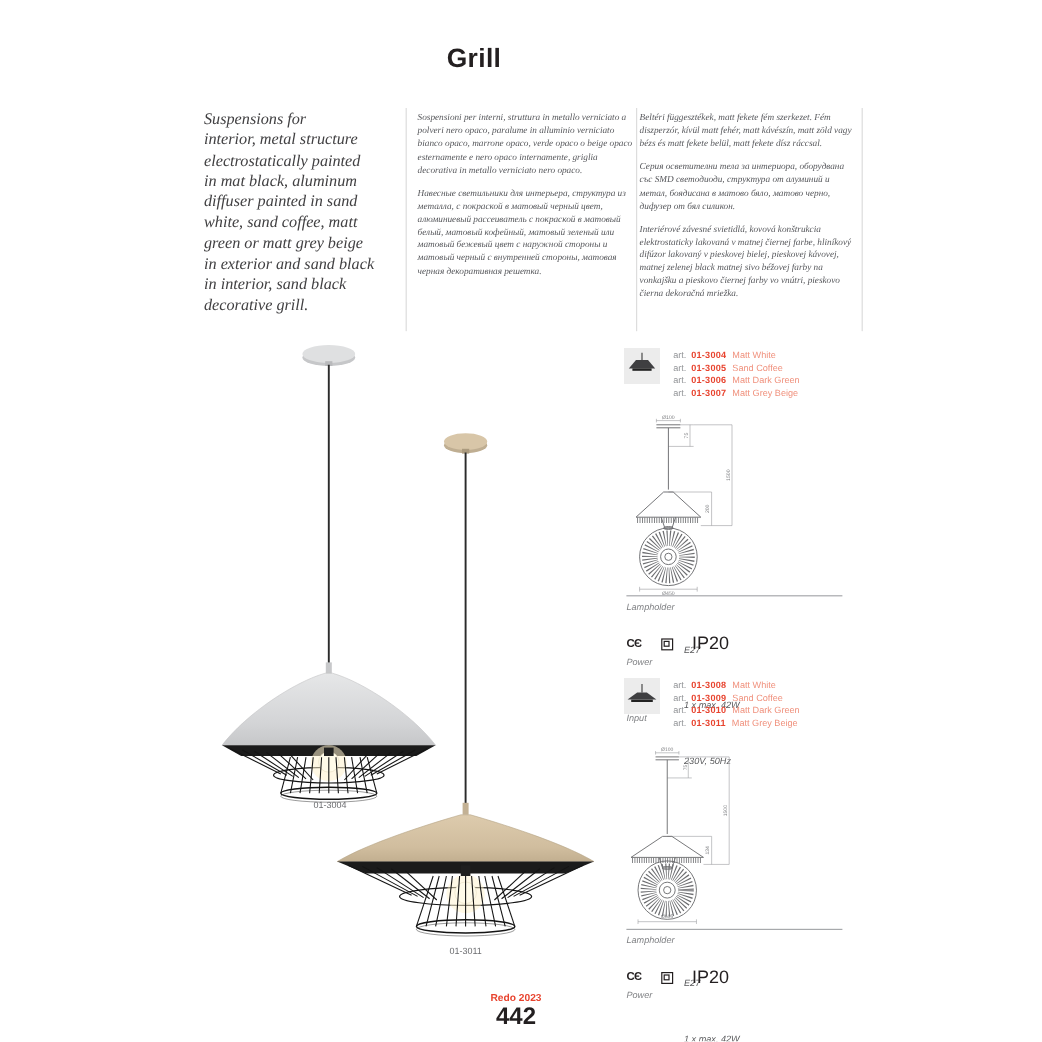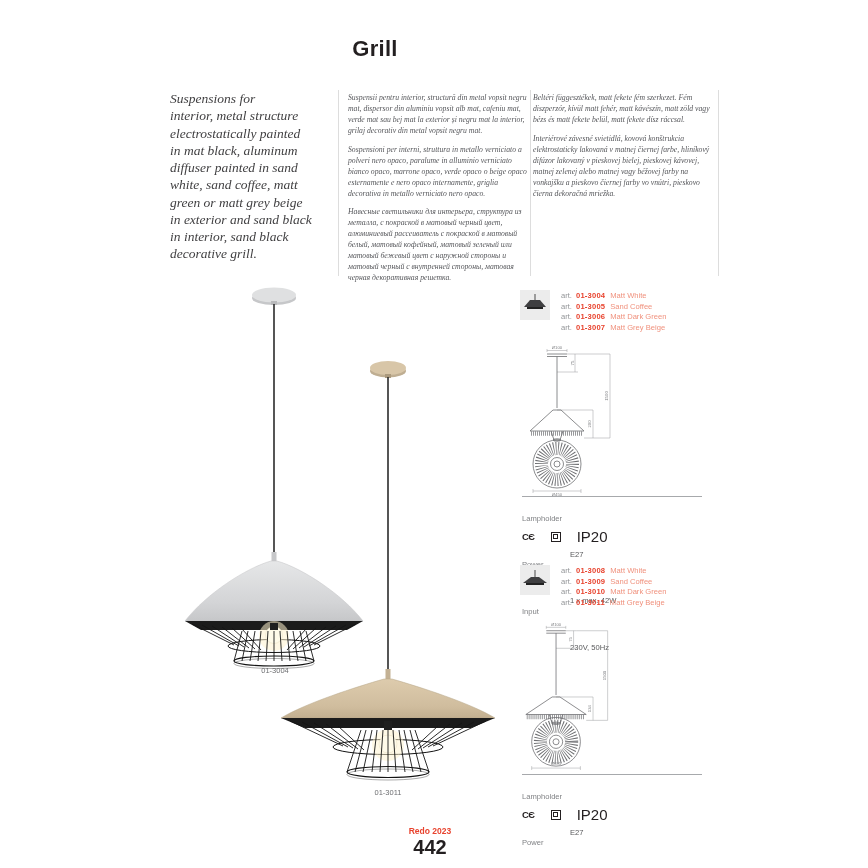--- a/index.html
+++ b/index.html
@@ -1,20 +1,20 @@
 <!DOCTYPE html>
 <html><head>
 <meta charset="utf-8">
 <style>
   html,body{margin:0;padding:0;background:#ffffff;}
   body{width:868px;height:868px;font-family:"Liberation Sans",sans-serif;}
   .page{position:relative;width:868px;height:868px;background:#fff;overflow:hidden;}
 
   .title{position:absolute;left:0;top:36px;width:750px;text-align:center;
-         font-size:22px;font-weight:bold;color:#231f20;letter-spacing:.3px;}
+         font-size:22px;font-weight:bold;color:#231f20;letter-spacing:.3px;padding-left:20px;}
 
   .col-en{position:absolute;left:170px;top:90px;width:155px;
           font-family:"Liberation Serif",serif;font-style:italic;
           font-size:13.5px;line-height:1.28;color:#414042;white-space:pre-line;}
   .col-sm{position:absolute;top:93px;width:180px;
           font-family:"Liberation Serif",serif;font-style:italic;
           font-size:7.7px;line-height:1.42;color:#55565a;}
   .col-sm p{margin:0 0 8px 0;}
   .col-mid{left:348px;}
   .col-right{left:533px;}
@@ -26,21 +26,21 @@
   .product-block{position:absolute;left:520px;width:186px;}
   .thumb{position:absolute;left:0;top:0;width:30px;height:30px;background:#ececec;}
   .art-rows{position:absolute;left:41px;top:1px;font-size:7.6px;line-height:10.6px;white-space:nowrap;}
   .art-prefix{color:#939598;margin-right:4px;}
   .art-code{color:#e8432e;font-weight:bold;margin-right:5px;letter-spacing:.2px;}
   .art-finish{color:#f0917d;}
 
   .tech{position:absolute;left:0;}
   .tech text{font-family:"Liberation Sans",sans-serif;font-size:4.3px;fill:#808285;font-style:normal;}
 
-  .spec{position:absolute;left:2px;width:180px;border-top:1px solid #a7a9ac;padding-top:17px;}
+  .spec{position:absolute;left:2px;width:180px;border-top:1px solid #a7a9ac;padding-top:4px;font-style:italic;}
   .spec-row{display:flex;font-size:7.6px;line-height:10.4px;}
   .spec-label{width:48px;color:#808285;}
   .spec-value{color:#58595b;margin-top:36px;}
 
   .certs{position:absolute;left:2px;display:flex;align-items:center;gap:16px;}
   .ce{font-size:9.5px;font-weight:bold;color:#231f20;letter-spacing:-.5px;}
   .cl2{width:8px;height:8px;border:1.2px solid #231f20;display:inline-flex;align-items:center;justify-content:center;}
   .cl2 i{width:3px;height:3px;border:1px solid #231f20;display:block;}
   .ip{font-size:15px;font-weight:normal;color:#231f20;}
 
@@ -65,28 +65,28 @@
 green or matt grey beige
 in exterior and sand black
 in interior, sand black
 decorative grill.</div>
 
   <div class="vline" style="left:338px;"></div>
   <div class="vline" style="left:530px;"></div>
   <div class="vline" style="left:718px;"></div>
 
   <div class="col-sm col-mid">
-    <p>Suspensii pentru interior, structură din metal vopsit negru mat, dispersor din aluminiu vopsit alb mat, cafeniu mat, verde mat sau bej mat la exterior și negru mat la interior, grilaj decorativ din metal vopsit negru mat.</p>
     <p>Sospensioni per interni, struttura in metallo verniciato a polveri nero opaco, paralume in alluminio verniciato bianco opaco, marrone opaco, verde opaco o beige opaco esternamente e nero opaco internamente, griglia decorativa in metallo verniciato nero opaco.</p>
     <p>Навесные светильники для интерьера, структура из металла, с покраской в матовый черный цвет, алюминиевый рассеиватель с покраской в матовый белый, матовый кофейный, матовый зеленый или матовый бежевый цвет с наружной стороны и матовый черный с внутренней стороны, матовая черная декоративная решетка.</p>
   </div>
 
   <div class="col-sm col-right">
     <p>Beltéri függesztékek, matt fekete fém szerkezet. Fém diszperzór, kívül matt fehér, matt kávészín, matt zöld vagy bézs és matt fekete belül, matt fekete dísz ráccsal.</p>
-    <p>Interiérové závesné svietidlá, kovová konštrukcia elektrostaticky lakovaná v matnej čiernej farbe, hliníkový difúzor lakovaný v pieskovej bielej, pieskovej kávovej, matnej zelenej alebo matnej vagy béžovej farby na vonkajšku a pieskovo čiernej farby vo vnútri, pieskovo čierna dekoračná mriežka.</p>
+    <p>Серия осветителни тела за интериора, оборудвана със SMD светодиоди, структура от алуминий и метал, боядисана в матово бяло, матово черно, дифузер от бял силикон.</p>
+    <p>Interiérové závesné svietidlá, kovová konštrukcia elektrostaticky lakovaná v matnej čiernej farbe, hliníkový difúzor lakovaný v pieskovej bielej, pieskovej kávovej, matnej zelenej black matnej sivo béžovej farby na vonkajšku a pieskovo čiernej farby vo vnútri, pieskovo čierna dekoračná mriežka.</p>
   </div>
 
   <svg class="photo" style="left:176px;top:284px;" width="200" height="395" viewBox="0 0 200 395">
     <defs>
       <linearGradient id="shadeA" x1="0" y1="0" x2="0" y2="1">
         <stop offset="0" stop-color="#e6e7e8"></stop>
           <stop offset=".7" stop-color="#d3d4d6"></stop>
           <stop offset="1" stop-color="#c6c7c9"></stop>
       </linearGradient>
     </defs>

